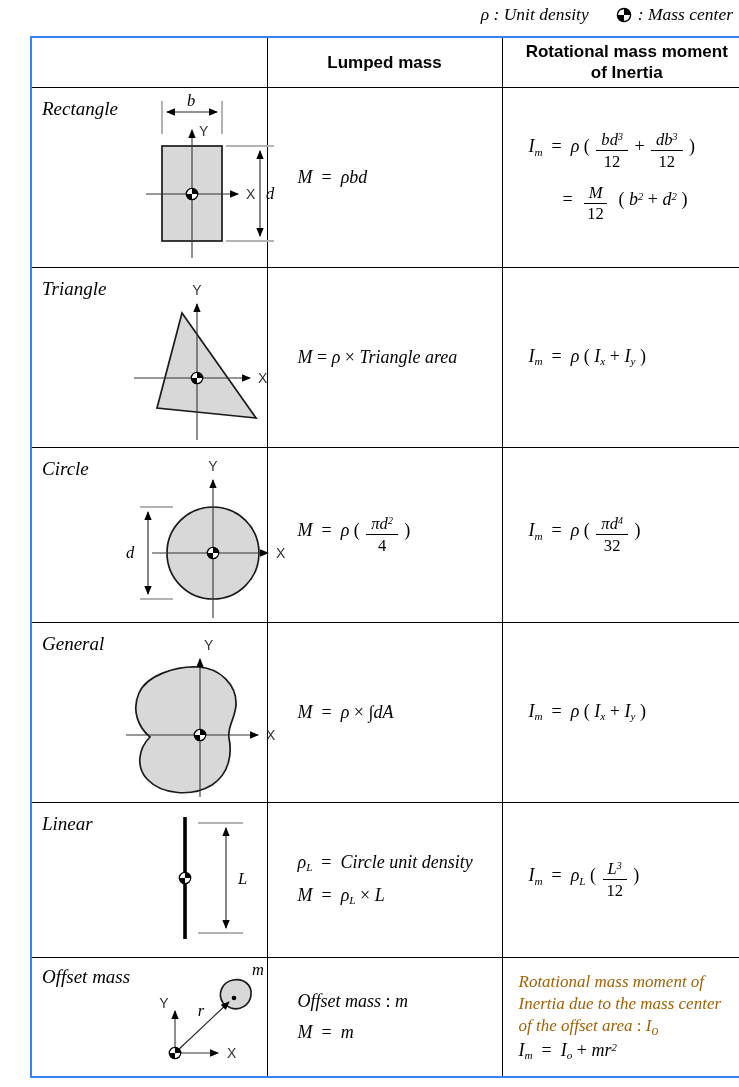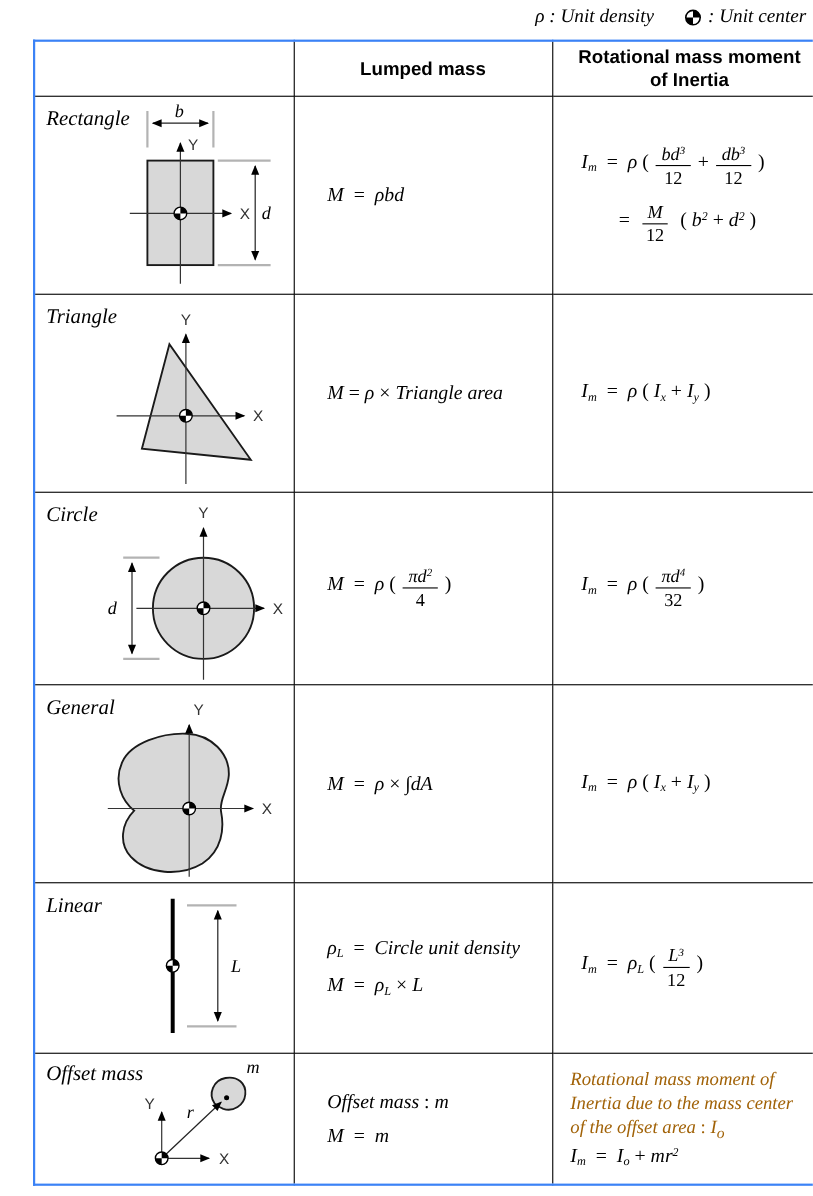--- a/index.html
+++ b/index.html
@@ -1,29 +1,29 @@
 <!DOCTYPE html>
 <html><head>
 <meta charset="utf-8">
 <style>
   html,body{margin:0;padding:0;background:#fff;}
   .page{position:relative;width:739px;height:1087px;background:#fff;overflow:hidden;
         font-family:"Liberation Serif",serif;}
   
-  .legend{position:absolute;top:4px;right:6px;display:flex;align-items:center;
+  .legend{position:absolute;top:4px;right:6px;display:flex;
           font-style:italic;font-size:17.5px;color:#000;}
   .legend .gap{width:26px;}
   .legend svg{margin:2px 5px 0 0;}
   
   table.main{position:absolute;top:36px;left:30px;width:721px;border-collapse:collapse;
              table-layout:fixed;border:2px solid #3b82f6;}
   td{border:1px solid #000;vertical-align:middle;padding:0;}
   td.hdr{font-family:"Liberation Sans",sans-serif;font-weight:bold;font-size:17px;
          text-align:center;white-space:pre-line;line-height:1.25;color:#000;}
-  td.diag{position:relative;vertical-align:top;}
+  td.diag{position:relative;vertical-align:top;padding-left:28px;}
   td.formula-cell{padding-left:30px;}
   td.inertia-cell{padding-left:26px;}
   .shape-label{position:absolute;top:10px;left:10px;font-style:italic;font-size:19px;color:#000;}
   .diag svg{display:block;}
   
   .fline{white-space:pre;font-size:18px;color:#000;line-height:1.15;}
   .fline + .fline{margin-top:10px;}
   .fline.big-gap{margin-top:14px;}
   .indent{margin-left:34px;}
   .it{font-style:italic;}
@@ -61,21 +61,21 @@
 </svg>
 
 <div class="page">
 
   <div class="legend">
     <span>ρ : Unit density</span>
     <span class="gap"></span>
     <svg width="18" height="18">
       <use href="#mc" x="1" y="1" width="16" height="16"></use>
     </svg>
-    <span>: Unit center</span>
+    <span>: Mass center</span>
   </div>
 
   <table class="main">
     <colgroup>
         <col style="width:236px">
         <col style="width:235px">
         <col style="width:250px">
       </colgroup>
 
     <tbody>

